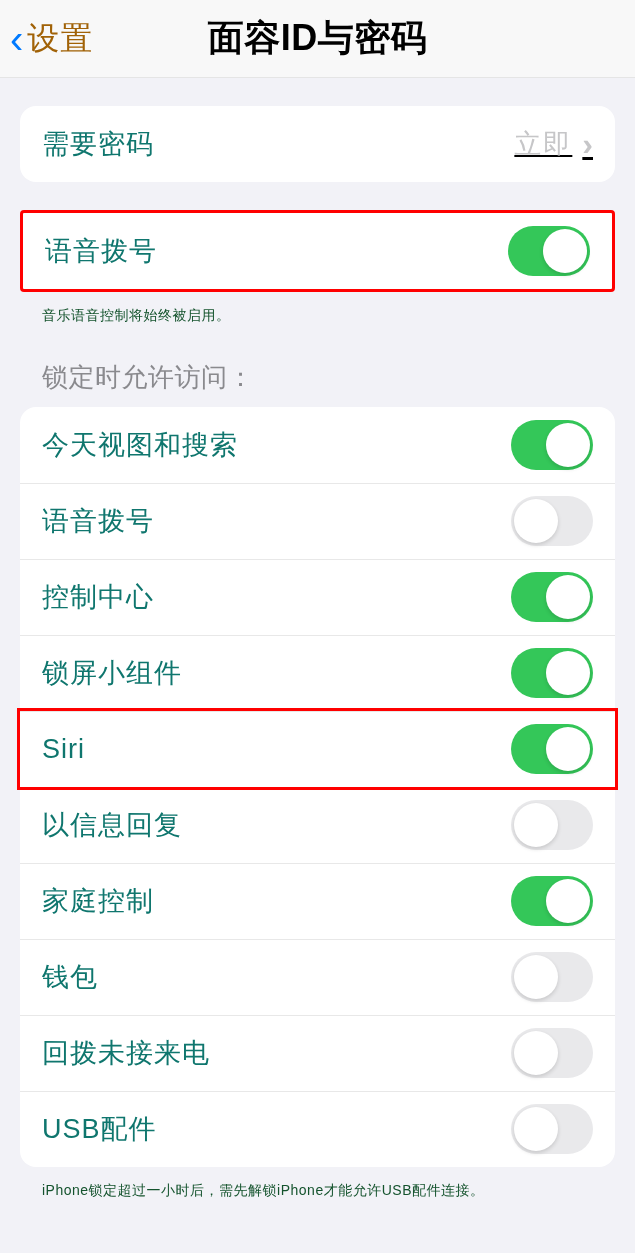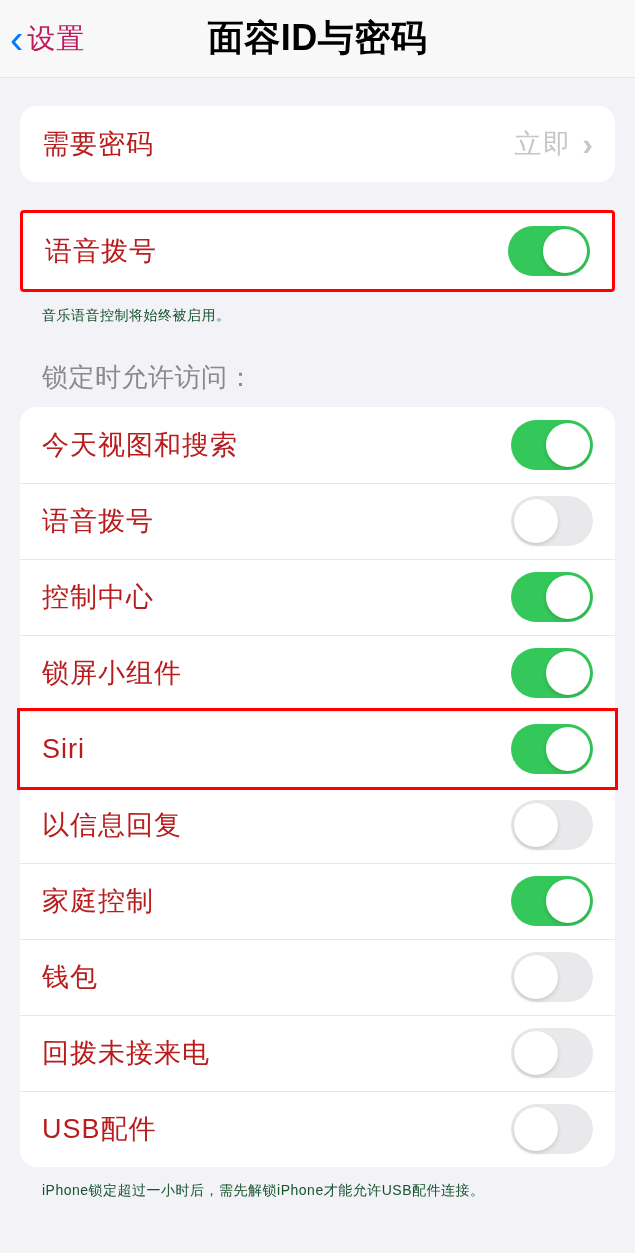--- a/index.html
+++ b/index.html
@@ -30,22 +30,22 @@
       cursor: pointer;
     }
     .back-chevron {
       color: #007aff;
       font-size: 40px;
       font-weight: 500;
       line-height: 1;
       margin-right: 4px;
     }
     .back-label {
-      color: #be185d;
-      font-size: 28px;
+      color: #a16207;
+      font-size: 32px;
       letter-spacing: 1px;
     }
     .nav-title {
       position: absolute;
       left: 50%;
       transform: translateX(-50%);
       font-size: 36px;
       font-weight: 600;
       color: #000;
       letter-spacing: 0.5px;
@@ -72,27 +72,28 @@
     .row + .row {
       border-top: 1px solid #e8e8e8;
     }
     .row.highlighted {
       outline: 3px solid #ff0000;
       position: relative;
       z-index: 1;
     }
     .row-label {
       font-size: 27px;
-      color: #b91c1c;
+      color: #0f766e;
       letter-spacing: 1px;
     }
     .row-right {
       display: flex;
       align-items: center;
       gap: 10px;
+      text-decoration: underline;
     }
     .row-value {
       font-size: 27px;
       color: #c6c6c8;
       letter-spacing: 2px;
     }
     .disclosure {
       color: #c6c6c8;
       font-size: 32px;
       font-weight: 600;

